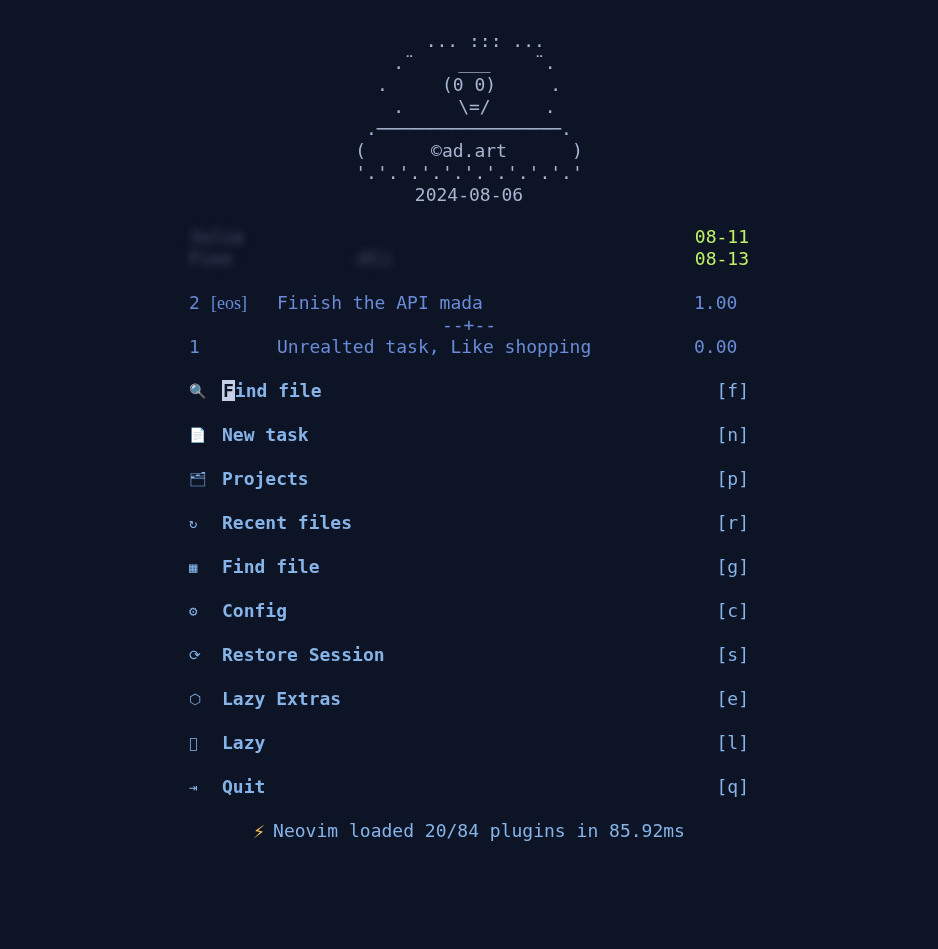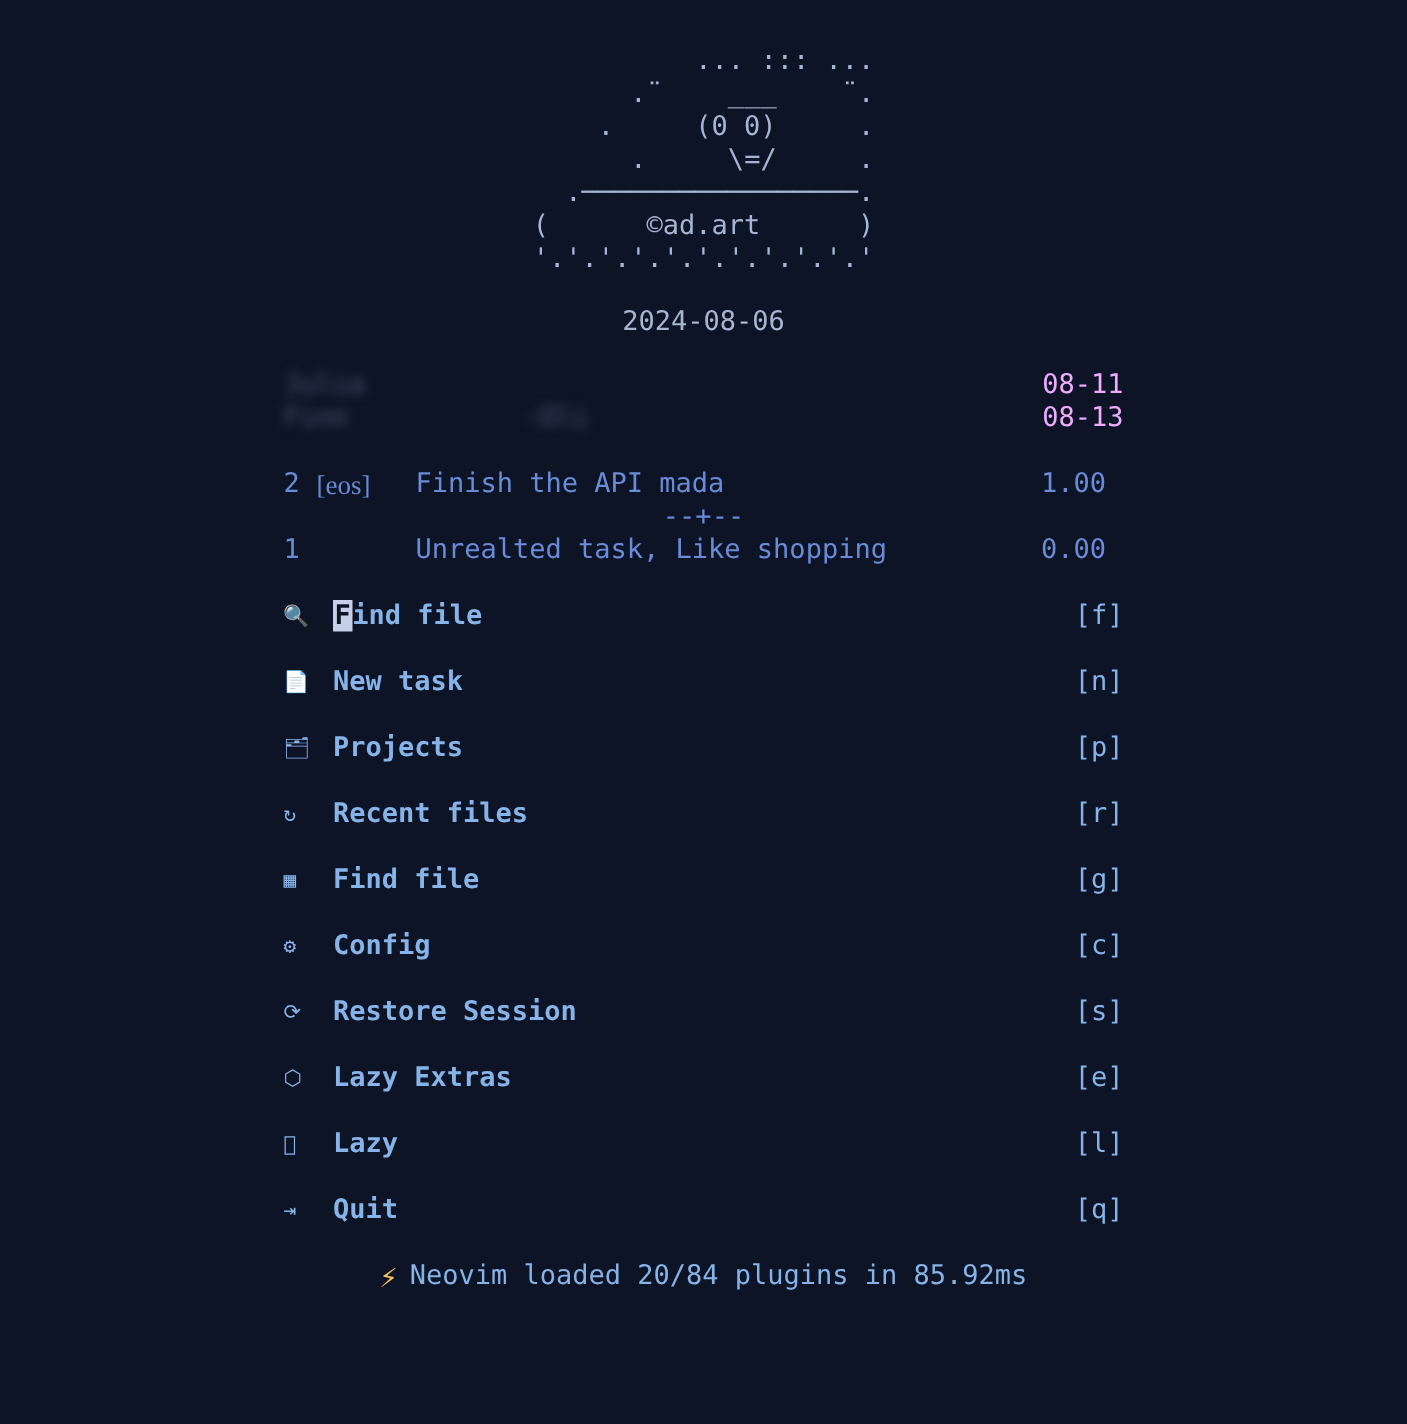--- a/index.html
+++ b/index.html
@@ -18,45 +18,44 @@
     overflow: hidden;
   }
   .main {
     padding-top: 30px;
     display: flex;
     flex-direction: column;
     align-items: center;
   }
   .ascii-art {
     white-space: pre;
-    text-align: right;
+    text-align: center;
     color: #a8b5d1;
     letter-spacing: 0;
   }
   .date {
-    margin-top: 20px;
     color: #a8b5d1;
     text-align: center;
   }
   .events {
     margin-top: 20px;
     width: 560px;
     color: #53597a;
   }
   .event-row {
     display: flex;
     line-height: 22px;
   }
   .event-blur {
     filter: blur(4px);
     color: #53597a;
   }
   .event-name { width: 160px; }
   .event-tag { width: 160px; }
-  .event-date { width: 80px; color: #f0abfc; text-align: right; margin-left: auto; }
+  .event-date { width: 80px; color: #bef264; text-align: right; margin-left: auto; }
   .tasks {
     margin-top: 22px;
     width: 560px;
   }
   .task-row {
     display: flex;
     color: #6a8bd8;
     line-height: 22px;
   }
   .task-num { width: 22px; }

